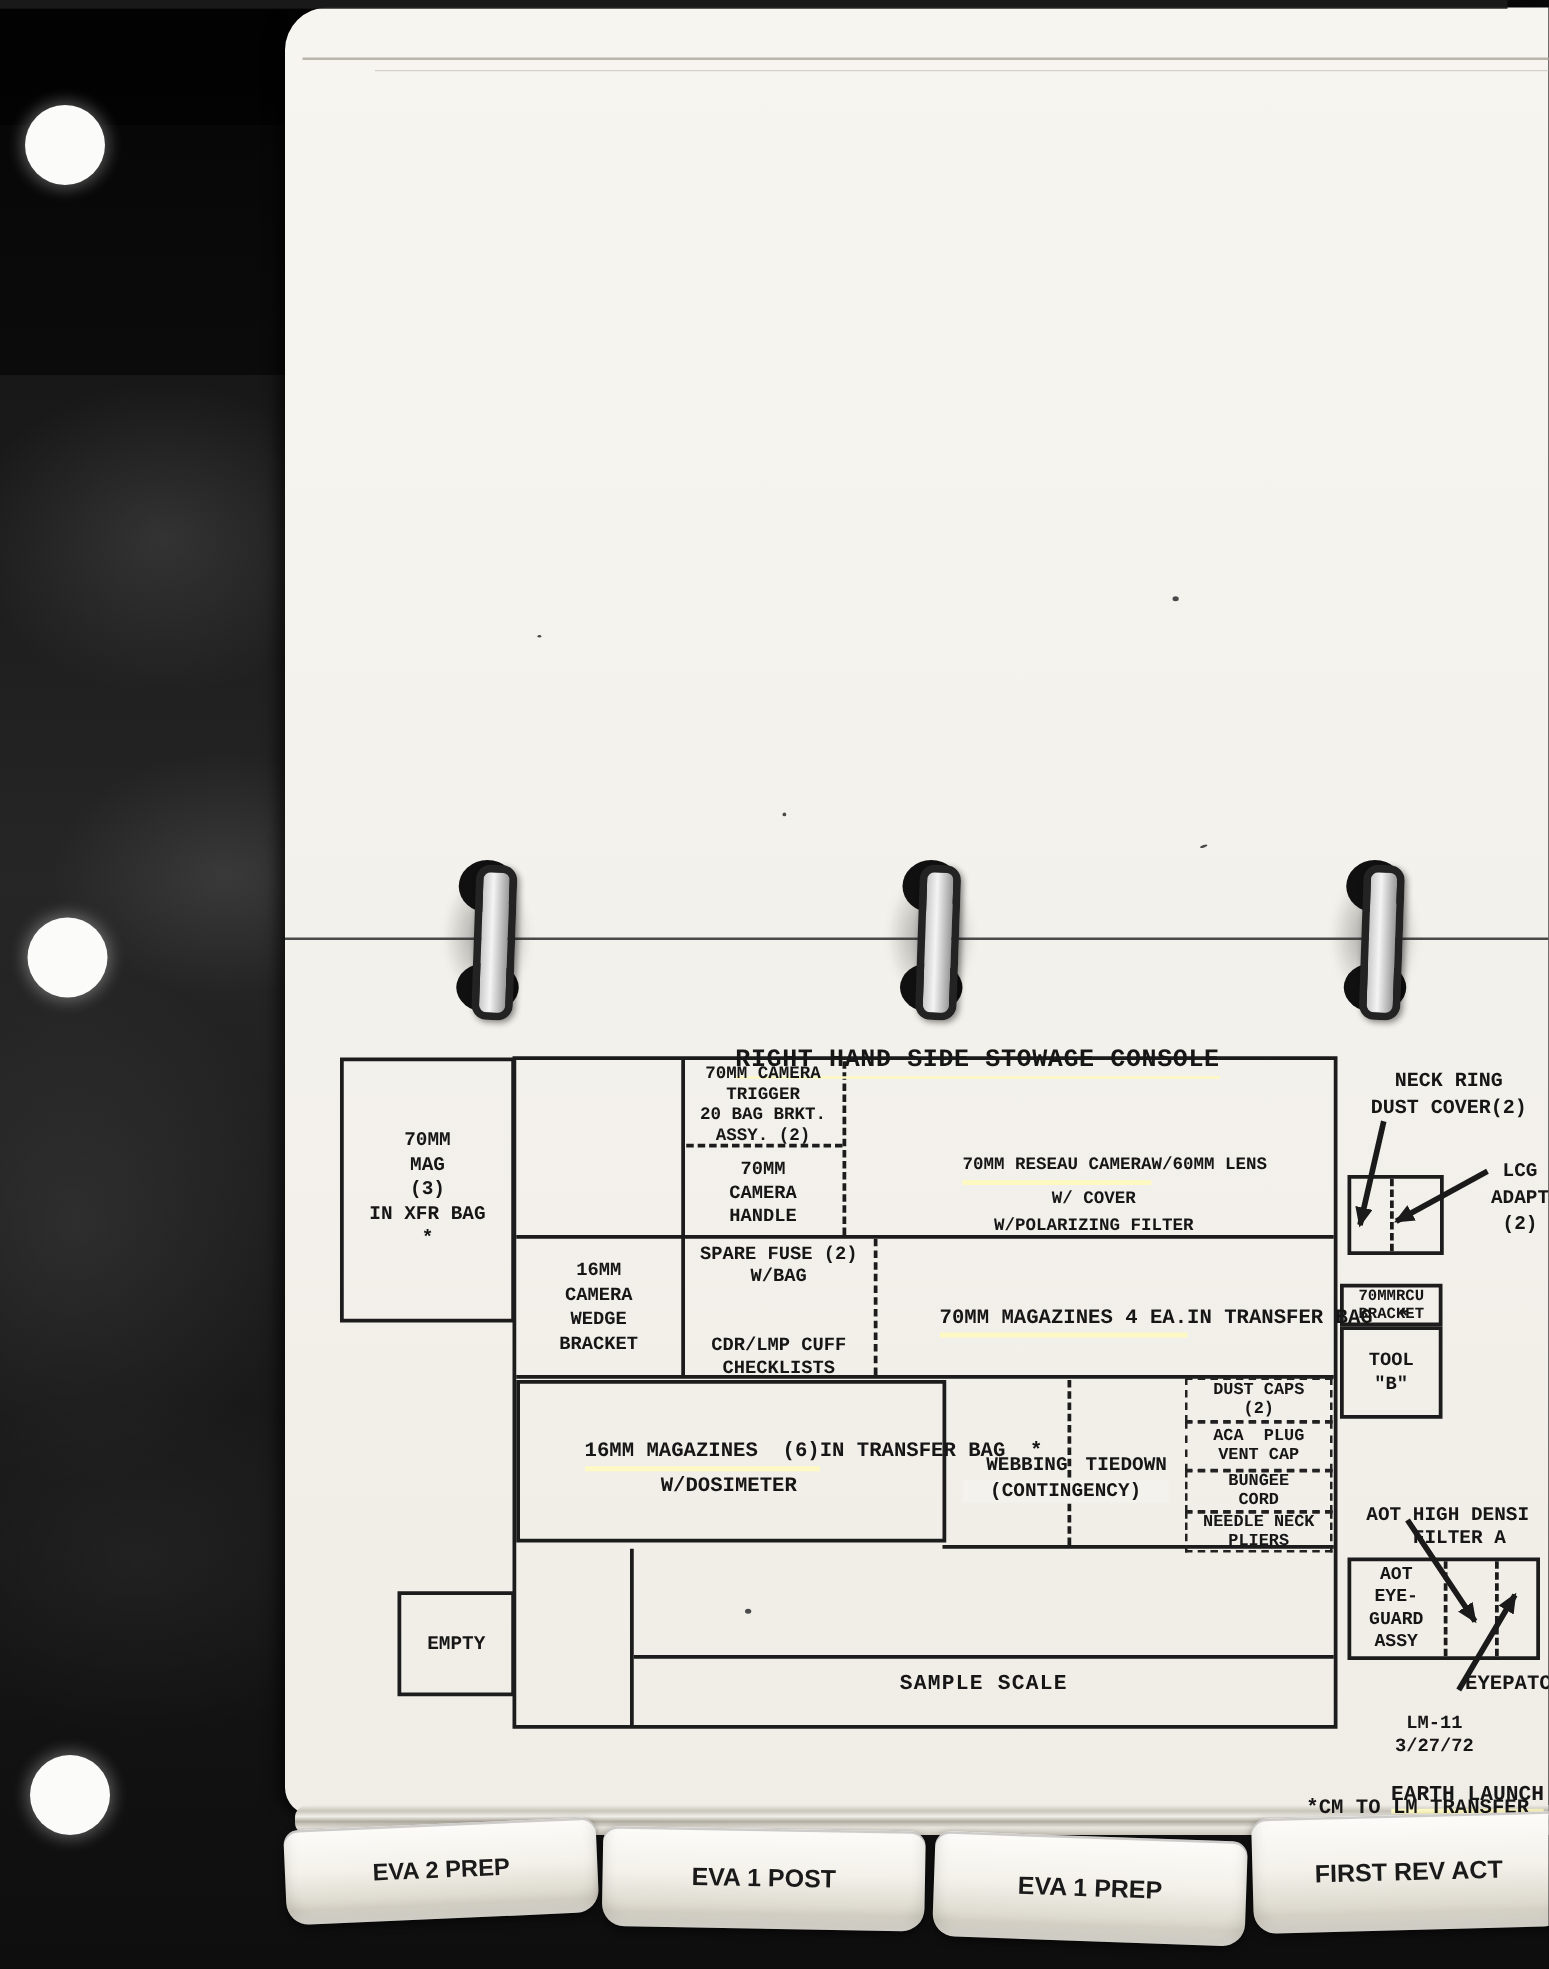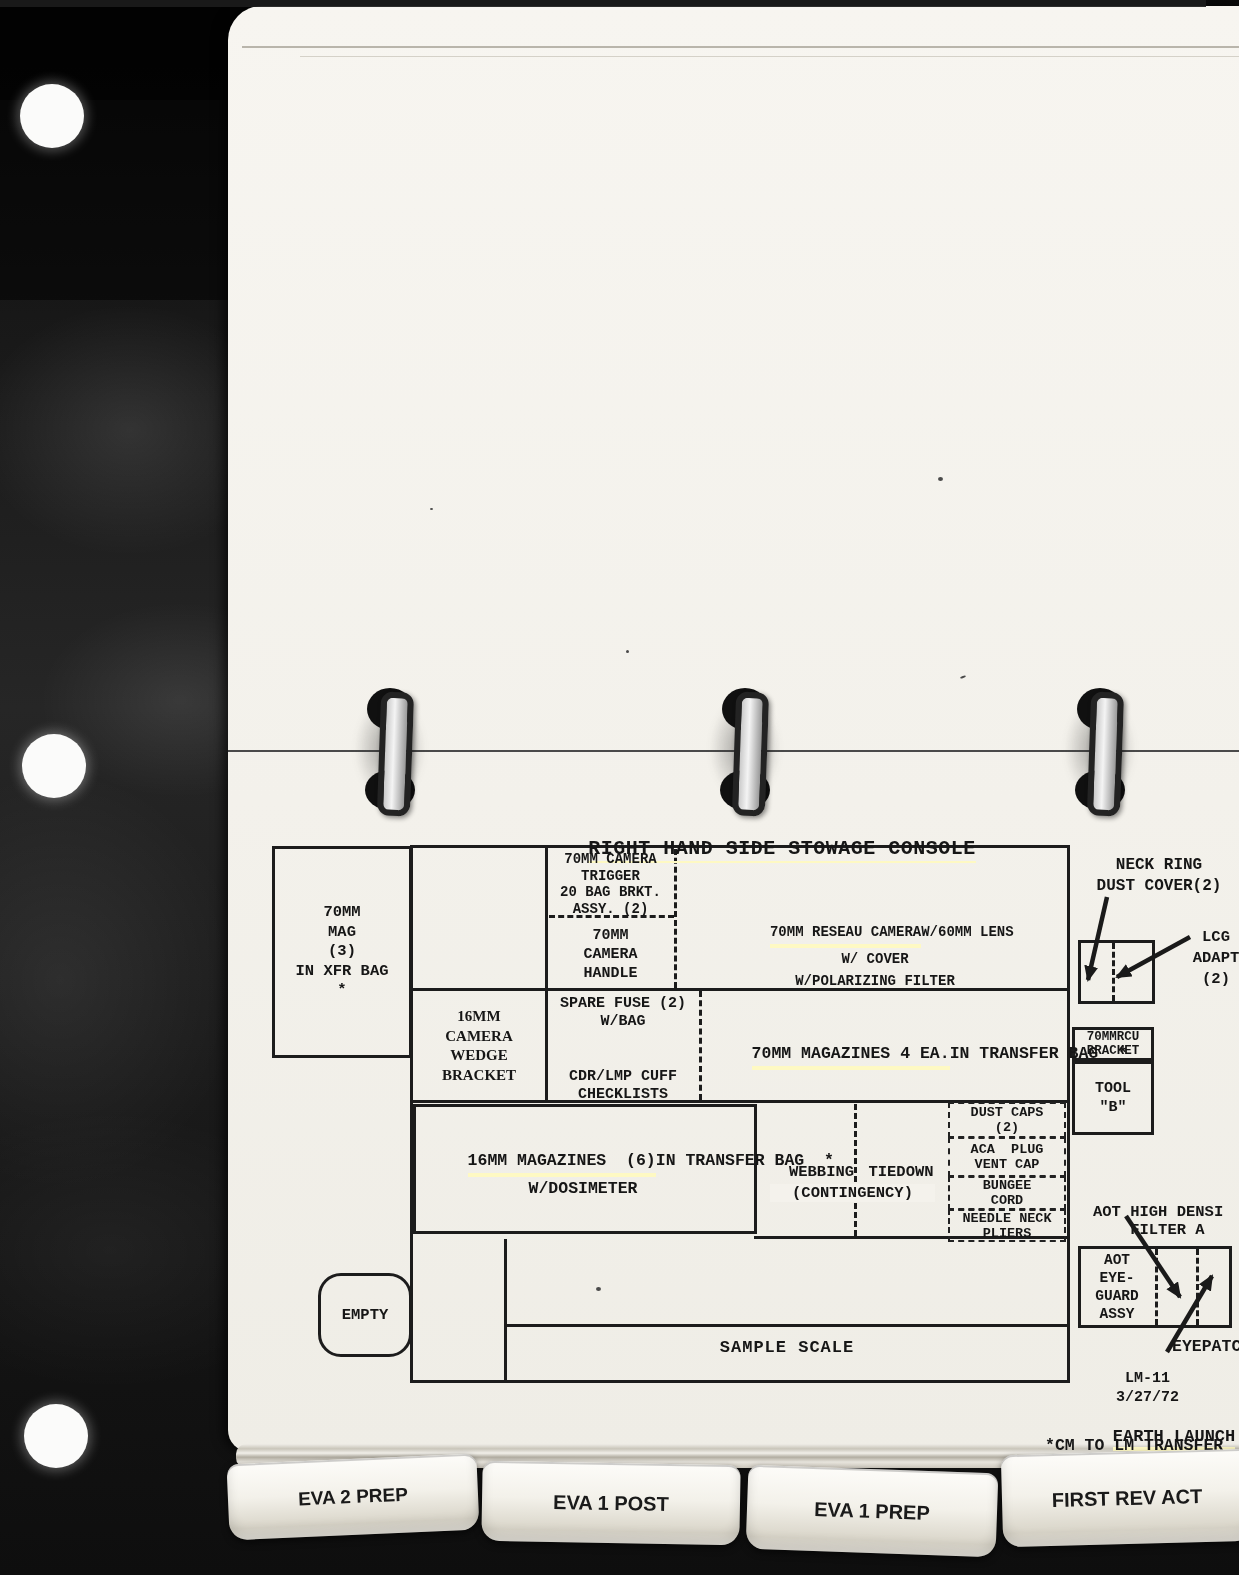--- a/index.html
+++ b/index.html
@@ -58,40 +58,40 @@
   .lh4{left:507px;top:1324px;width:560px;height:3px;}
 
   
   .txt{position:absolute;color:#161616;font-weight:700;white-space:pre;text-align:center;z-index:3;}
   .u{border-bottom:4px solid #fef9c3;padding-bottom:1px;display:inline-block;text-align:right;}
   .t-title{left:520px;top:814px;width:474px;font-size:20px;letter-spacing:.5px;}
   .t-title .u{border-bottom-width:2px;}
   .t-trigger{left:547px;top:851px;width:127px;font-size:14px;line-height:16.5px;}
   .t-handle{left:547px;top:926px;width:127px;font-size:15px;line-height:19px;}
   .t-reseau{left:685px;top:899px;width:380px;font-size:14px;line-height:22px;}
-  .t-wedge{left:414px;top:1007px;width:130px;font-size:15px;line-height:19.5px;font-family:Liberation Serif, serif;}
+  .t-wedge{left:414px;top:1007px;width:130px;font-size:15px;line-height:19.5px;}
   .t-fuse{left:547px;top:995px;width:152px;font-size:15px;line-height:18px;}
   .t-checklists{left:547px;top:1048px;width:152px;font-size:15px;line-height:18px;margin-top:20px;}
   .t-mags70{left:712px;top:1021px;width:355px;font-size:16.5px;line-height:22px;}
   .t-mags16{left:428px;top:1126px;width:310px;font-size:16.5px;line-height:23px;}
   .t-webbing{left:773px;top:1163px;width:97px;font-size:15.5px;}
   .t-tiedown{left:857px;top:1163px;width:88px;font-size:15.5px;}
   .t-contingency{left:770px;top:1184px;width:165px;font-size:15.5px;background:#f4f2ec;}
   .t-sample{left:507px;top:1338px;width:560px;font-size:17px;letter-spacing:1px;}
 
   .dust{position:absolute;left:948px;width:114px;border:2px dashed #222;display:flex;align-items:center;
         justify-content:center;text-align:center;white-space:pre;font-size:13.5px;font-weight:700;
         line-height:15px;color:#161616;z-index:3;}
   .du0{top:1102px;height:32px;} .du1{top:1137px;height:36px;} .du2{top:1176px;height:30px;} .du3{top:1209px;height:29px;}
 
   .obox{position:absolute;border:3px solid #1c1c1c;display:flex;align-items:center;justify-content:center;
         text-align:center;white-space:pre;font-weight:700;color:#161616;z-index:2;}
   .box-mag70{left:272px;top:846px;width:134px;height:206px;font-size:15.5px;line-height:19.5px;}
   .box-lec{left:294px;top:1085px;width:80px;height:172px;font-size:14.5px;line-height:18px;}
-  .box-empty{left:318px;top:1273px;width:88px;height:78px;font-size:15.5px;border-radius:23px;}
+  .box-empty{left:318px;top:1273px;width:88px;height:78px;font-size:15.5px;}
   .box-neck{left:1078px;top:940px;width:71px;height:58px;}
   .box-neck .dvn{position:absolute;left:31px;top:0;height:58px;border-left:3px dashed #1c1c1c;}
   .box-rcu{left:1072px;top:1027px;width:76px;height:28px;font-size:12.5px;line-height:14px;text-align:right;}
   .box-tool{left:1072px;top:1061px;width:76px;height:68px;font-size:15px;line-height:19px;}
   .box-aot{left:1078px;top:1246px;width:148px;height:76px;}
   .box-aot .dva1{position:absolute;left:74px;top:0;height:76px;border-left:3px dashed #1c1c1c;}
   .box-aot .dva2{position:absolute;left:115px;top:0;height:76px;border-left:3px dashed #1c1c1c;}
 
   .t-neck{left:1075px;top:855px;width:168px;font-size:16px;line-height:21px;}
   .t-lcg{left:1180px;top:927px;width:72px;font-size:15.5px;line-height:21px;}

